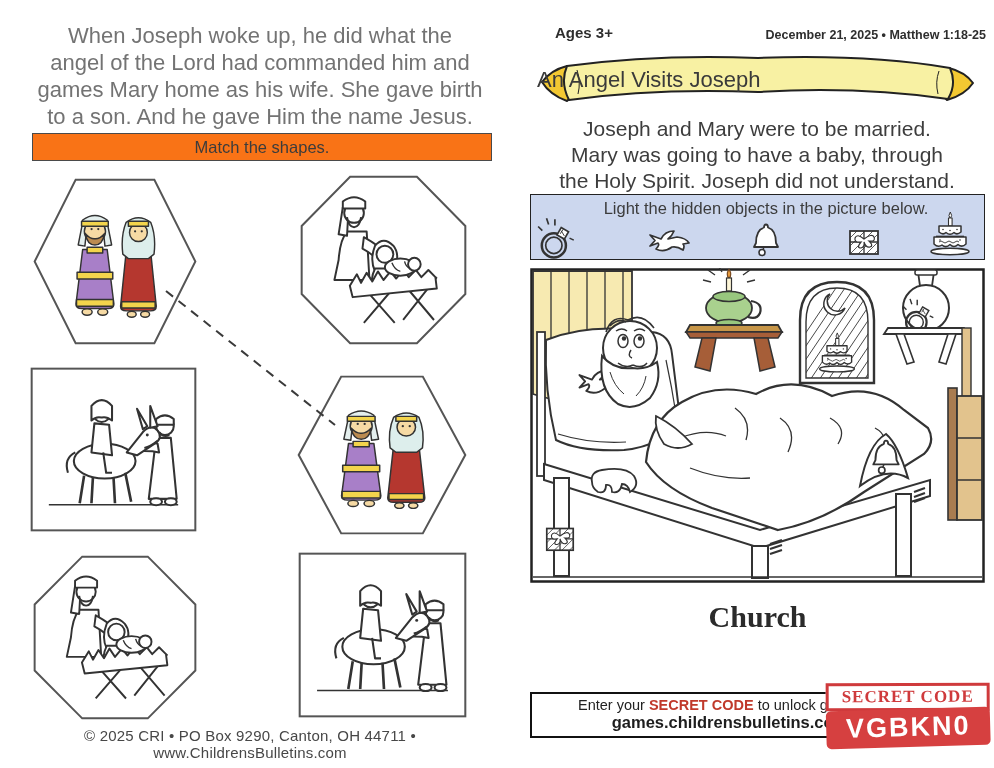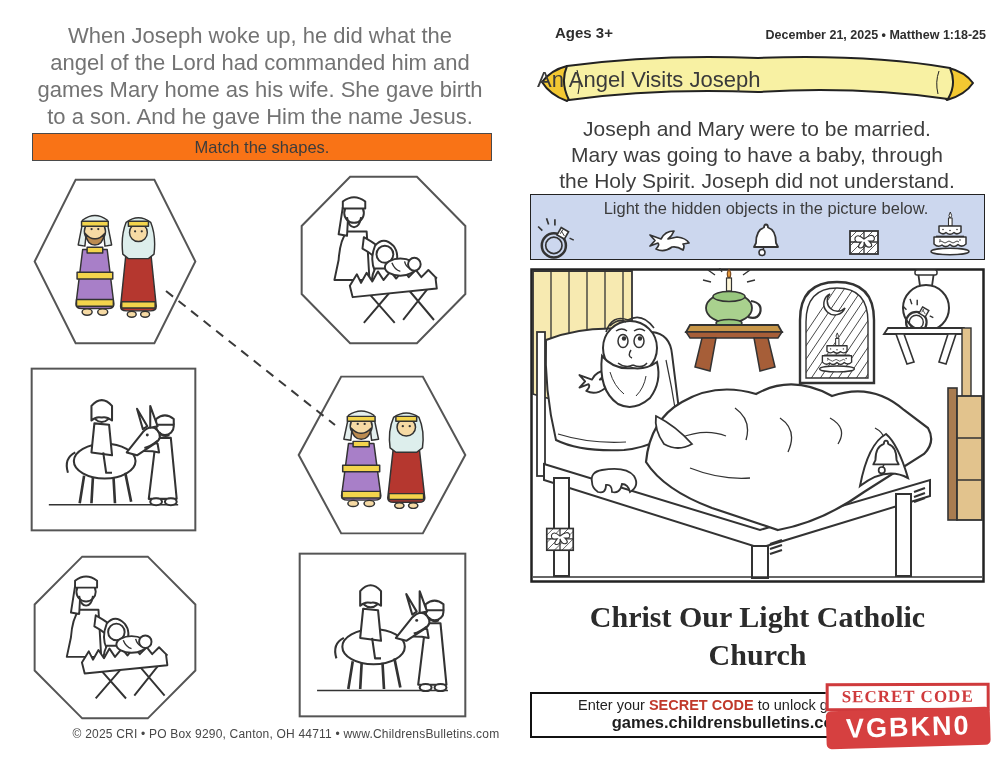--- a/index.html
+++ b/index.html
@@ -5,21 +5,21 @@
   html,body{margin:0;padding:0;background:#e8e8e8;}
   .page{position:relative;width:994px;height:768px;background:#fff;overflow:hidden;
         font-family:"Liberation Sans",sans-serif;color:#3a3a3a;}
   .abs{position:absolute;}
   
   .scripture{left:14px;top:22px;width:492px;text-align:center;font-size:22px;line-height:27px;color:#737373;}
   .match-bar{left:32px;top:133px;width:458px;height:26px;background:#f97316;border:1.5px solid #4a4a4a;
              display:flex;align-items:center;justify-content:center;font-size:16.5px;color:#3c3c3c;}
   .cell{position:absolute;}
   .cell svg{width:100%;height:100%;display:block;}
-  .footer-left{left:0;top:727px;width:500px;text-align:center;font-size:12px;color:#474747;letter-spacing:.2px;padding-left:36px;}
+  .footer-left{left:0;top:727px;width:500px;text-align:center;font-size:15px;color:#474747;letter-spacing:.2px;}
   
   .ages{left:555px;top:24px;font-size:15px;font-weight:bold;color:#2e2e2e;}
   .dateref{left:660px;top:28px;width:326px;text-align:right;font-size:12.5px;font-weight:bold;color:#2e2e2e;}
   .banner{left:537px;top:50px;width:441px;height:64px;}
   .banner svg{position:absolute;left:0;top:0;width:100%;height:100%;}
   .banner-title{position:absolute;left:0;top:17px;width:100%;text-align:left;font-size:22px;color:#3a3a3a;}
   .story{left:518px;top:116px;width:478px;text-align:center;font-size:21px;line-height:26px;color:#3d3d3d;}
   .hidden-box{left:530px;top:194px;width:455px;height:66px;background:#ccd7ee;border:1.5px solid #222;box-sizing:border-box;}
   .hidden-instr{position:absolute;left:40px;top:4px;width:390px;text-align:center;font-size:16.5px;color:#3c3c3c;}
   .hicon{position:absolute;}
@@ -355,21 +355,20 @@
         <path d="M150,170 Q175,160 196,168 M205,140 Q222,152 216,172 M250,150 Q268,162 258,184 M300,150 Q318,160 308,176 M345,160 Q360,168 350,182 M160,200 Q190,212 220,210" fill="none" stroke="#333" stroke-width="1.3"></path>
         <path d="M126,148 Q146,158 162,176 Q148,184 134,176 Q124,162 126,148 Z" fill="#fff" stroke="#333" stroke-width="1.8"></path>
         <path d="M62,214 Q60,204 72,202 Q96,198 104,208 Q110,218 100,224 Q98,216 92,216 Q90,226 82,224 Q82,216 76,217 Q76,226 68,224 Q62,220 62,214 Z" fill="#fff" stroke="#333" stroke-width="1.8"></path>
         <path d="M330,218 Q338,176 356,166 Q368,176 378,210 Q356,198 330,218 Z" fill="#fff" stroke="#333" stroke-width="2"></path>
       </g>
 
       <use href="#sym-bell" x="340" y="170" width="32" height="38"></use>
     </svg>
 
     <div class="abs church">
-      <div>Christ Our Light Catholic</div>
       <div>Church</div>
     </div>
 
     <div class="abs unlock-bar">
       <div class="unlock-line1"><span>Enter your </span><span class="red">SECRET CODE</span><span> to unlock games @</span></div>
       <div class="unlock-line2">games.childrensbulletins.com</div>
     </div>
 
     <div class="abs stamp">
       <div class="stamp-label">SECRET CODE</div>

